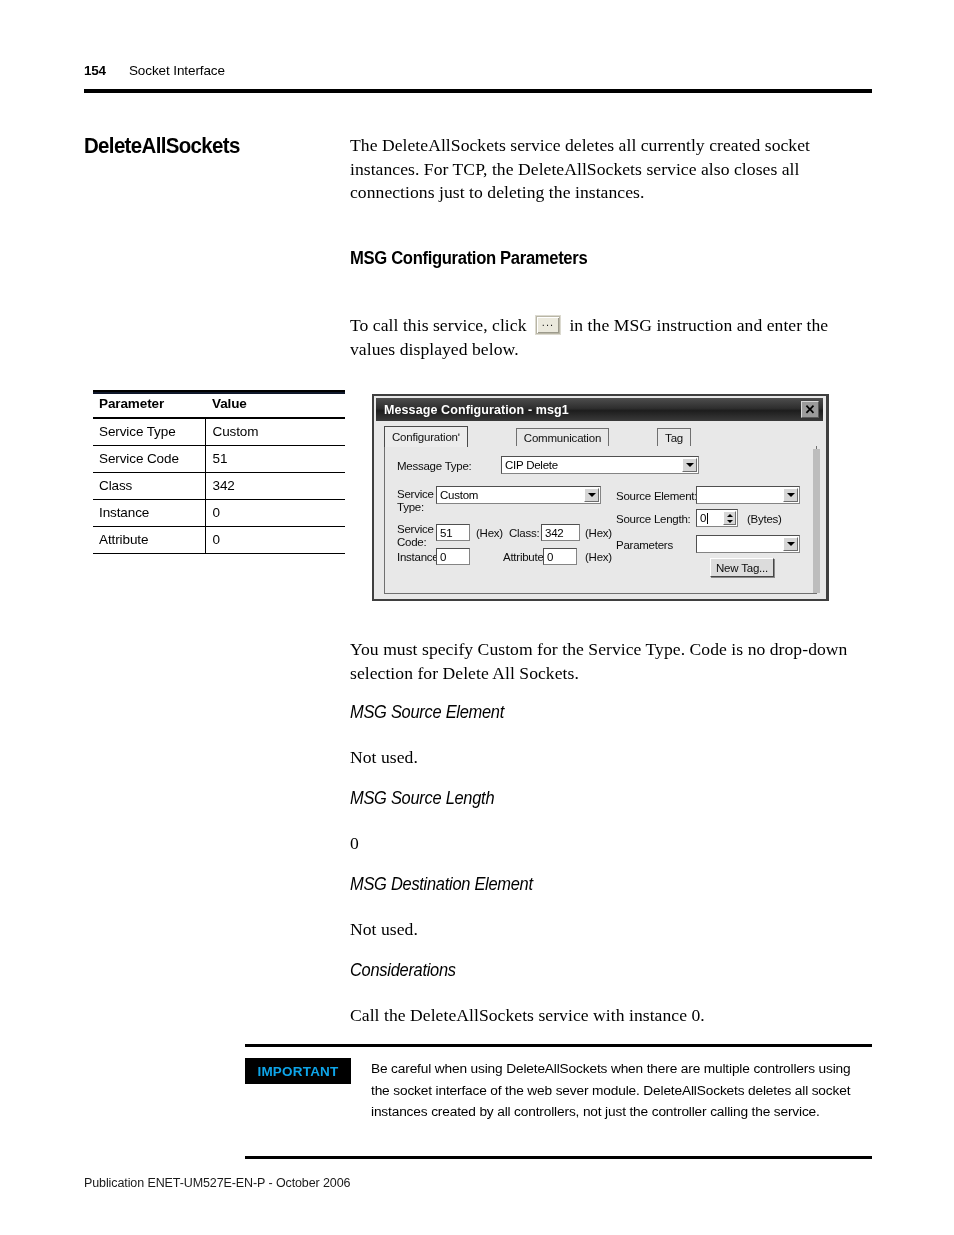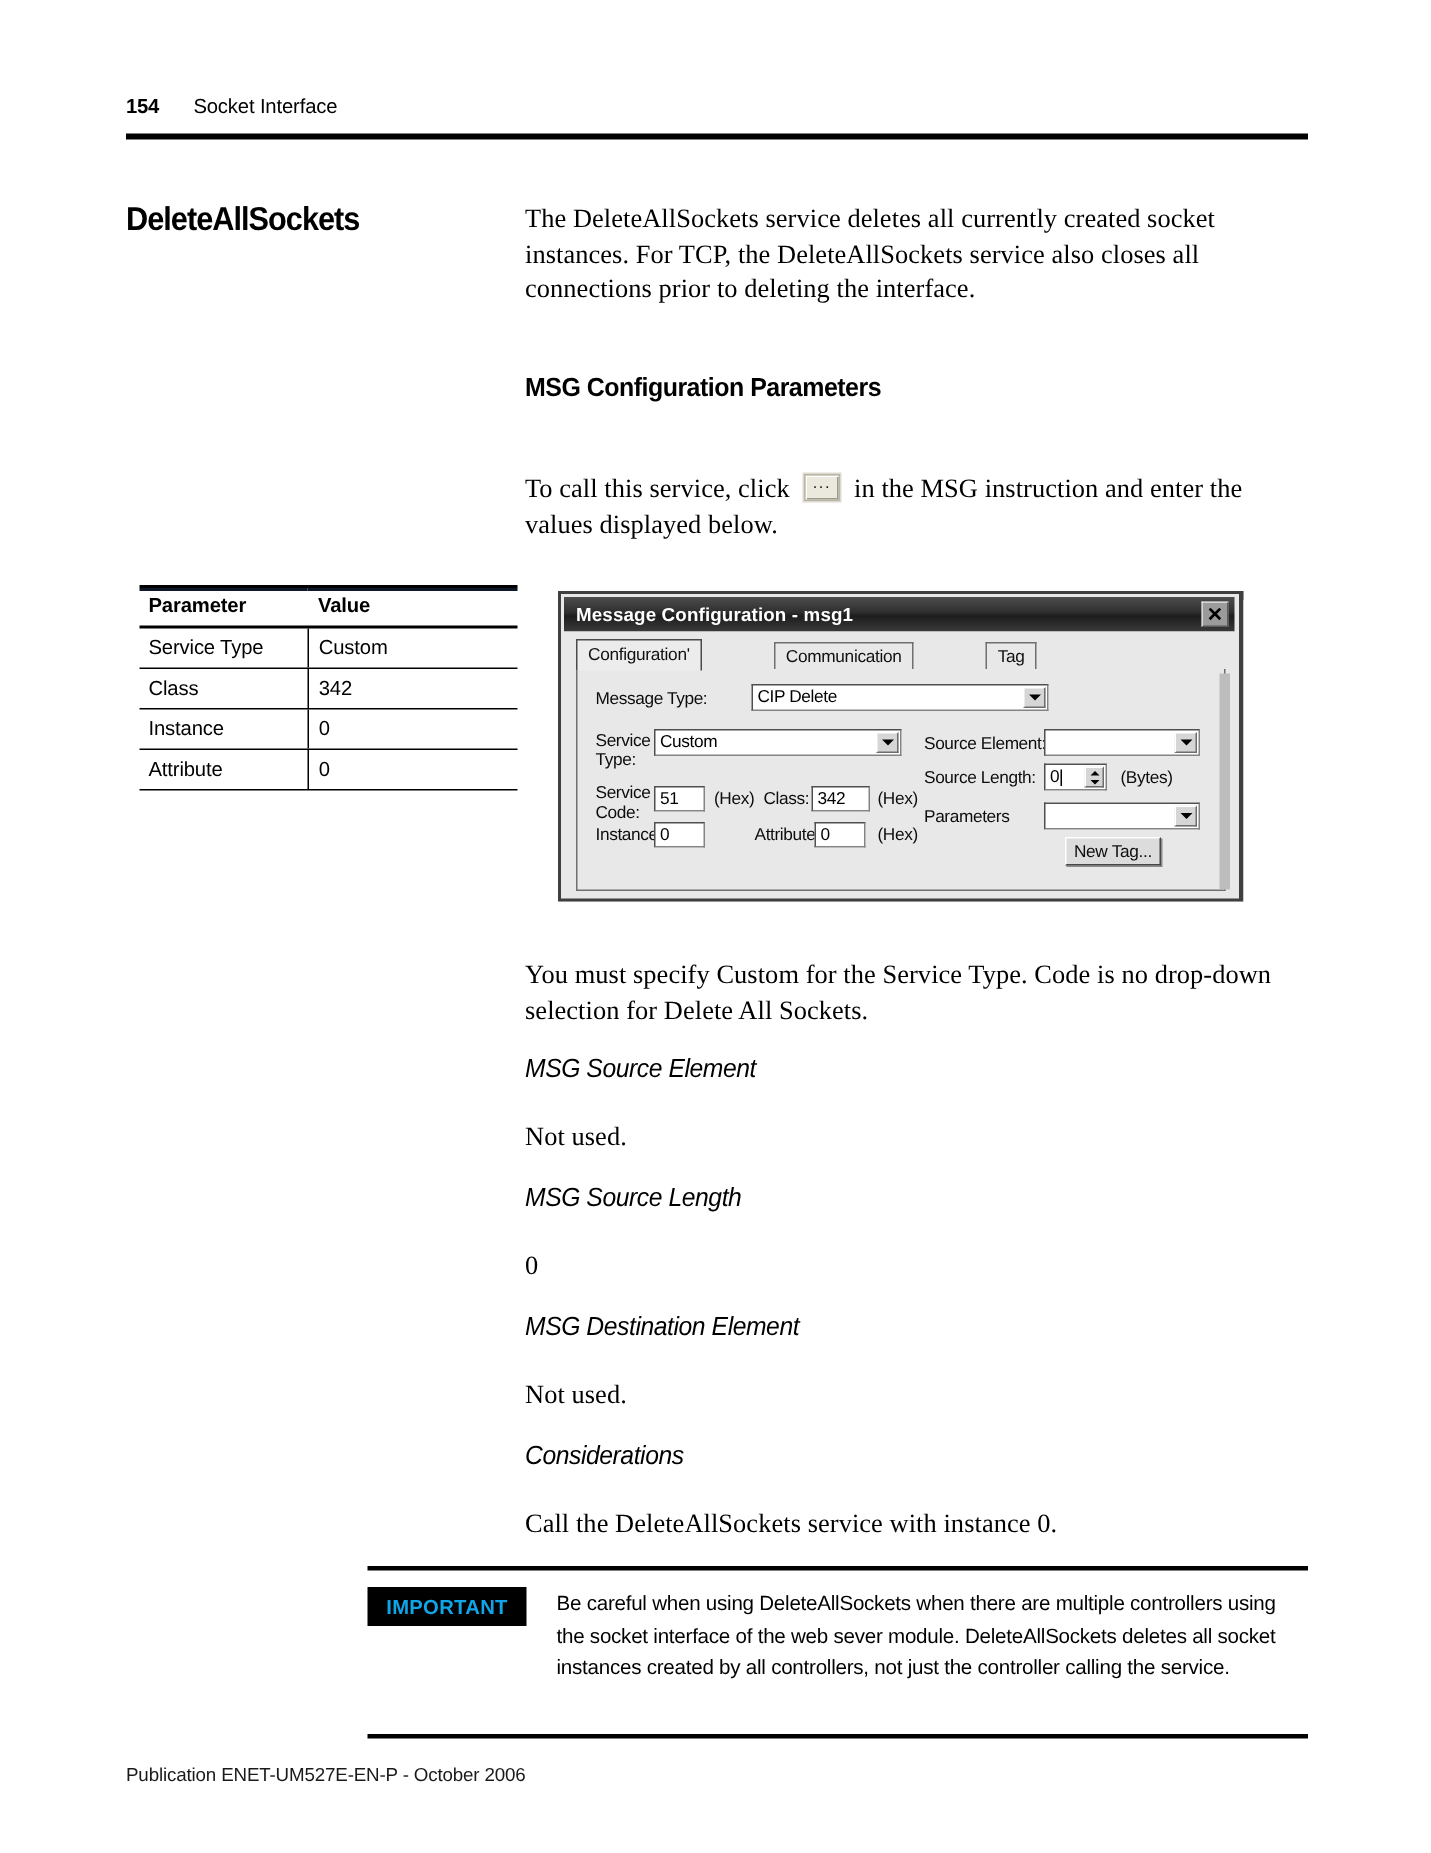--- a/index.html
+++ b/index.html
@@ -466,21 +466,21 @@
 <body>
 
 <div id="page-header">
   <span class="folio">154</span>
   <span class="chapter">Socket Interface</span>
 </div>
 <div id="header-rule"></div>
 
 <div id="section-heading">DeleteAllSockets</div>
 
-<p class="body col-right" id="intro-paragraph">The DeleteAllSockets service deletes all currently created socket instances. For TCP, the DeleteAllSockets service also closes all connections prior to deleting the interface.</p>
+<p class="body col-right" id="intro-paragraph">The DeleteAllSockets service deletes all currently created socket instances. For TCP, the DeleteAllSockets service also closes all connections just to deleting the instances.</p>
 
 <h3 class="sub col-right" id="msg-config-heading">MSG Configuration Parameters</h3>
 
 <p class="body col-right" id="call-service-par">
   <span>To call this service, click</span>
   <span class="ellipsis-btn"></span>
   <span>in the MSG instruction and enter the values displayed below.</span>
 </p>
 
 <p class="body col-right" id="custom-note-par">You must specify Custom for the Service Type. Code is no drop-down selection for Delete All Sockets.</p>
@@ -502,20 +502,24 @@
   <thead>
     <tr>
       <th class="c1">Parameter</th>
       <th class="c2">Value</th>
     </tr>
   </thead>
   <tbody>
     <tr>
       <td class="c1">Service Type</td>
       <td class="c2">Custom</td>
+    </tr>
+    <tr>
+      <td class="c1">Service Code</td>
+      <td class="c2">51</td>
     </tr>
     <tr>
       <td class="c1">Class</td>
       <td class="c2">342</td>
     </tr>
     <tr>
       <td class="c1">Instance</td>
       <td class="c2">0</td>
     </tr>
     <tr>

